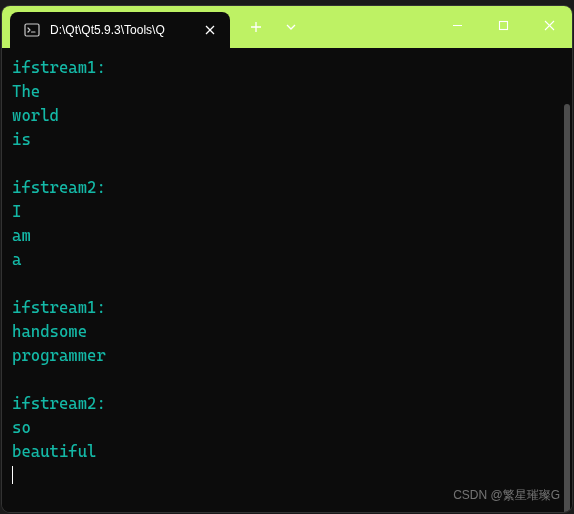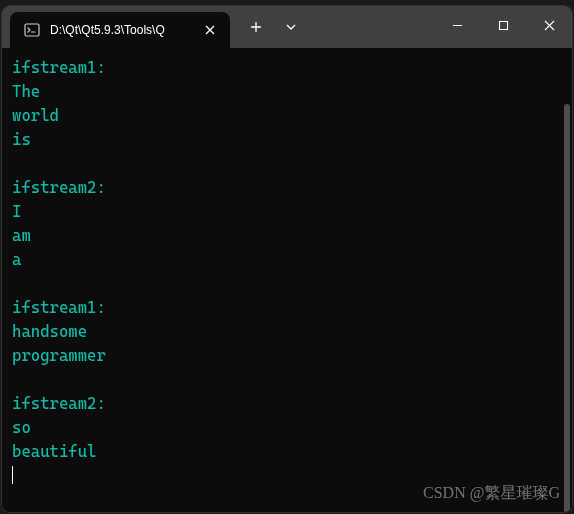--- a/index.html
+++ b/index.html
@@ -19,21 +19,21 @@
       bottom: 2px;
       background: #0c0c0c;
       border-radius: 8px;
       overflow: hidden;
       display: flex;
       flex-direction: column;
       box-shadow: 0 0 0 1px #333;
     }
     .titlebar {
       height: 42px;
-      background: #404040;
+      background: #bef264;
       display: flex;
       align-items: stretch;
       flex-shrink: 0;
     }
     .tab {
       display: flex;
       align-items: center;
       background: #0c0c0c;
       padding: 0 10px 0 14px;
       gap: 10px;
@@ -125,22 +125,22 @@
       width: 6px;
       height: 420px;
       background: #4d4d4d;
       border-radius: 3px;
     }
     .watermark {
       position: absolute;
       right: 14px;
       bottom: 10px;
       color: rgba(200,200,200,0.55);
-      font-size: 16px;
-      font-family: Liberation Serif, serif;
+      font-size: 12px;
+      font-family: Liberation Sans, sans-serif;
       pointer-events: none;
     }
   </style>
 </head>
 <body>
 
 <div class="window">
 
   <div class="titlebar">
     <div class="tab">

